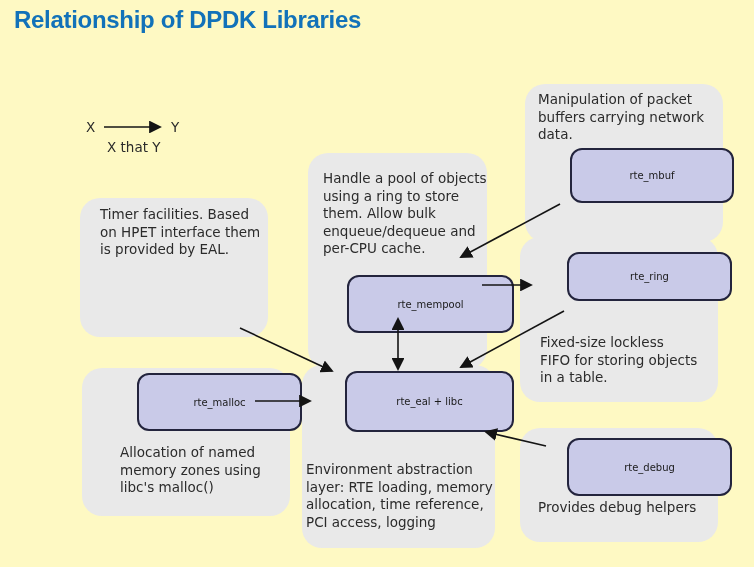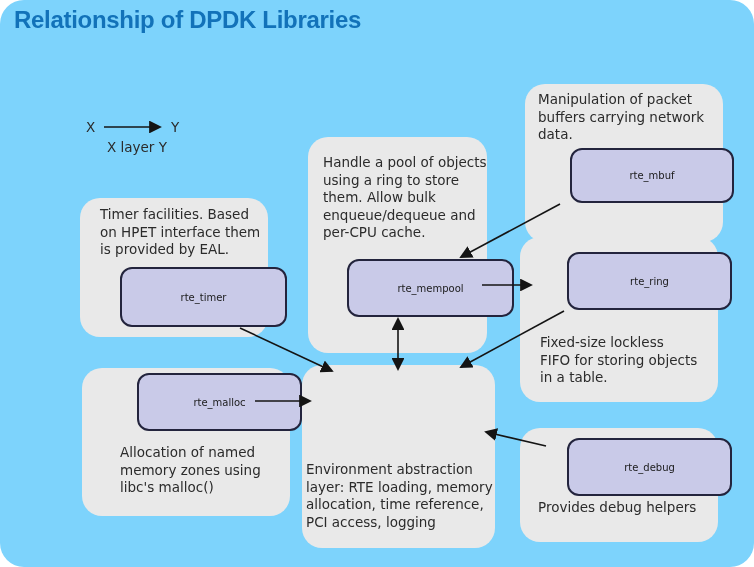--- a/index.html
+++ b/index.html
@@ -6,22 +6,22 @@
     --title-blue:#1272b9;
     --node-fill:#c9cae8;
     --node-border:#23243d;
     --group-bg:#e9e9e9;
     --arrow:#141414;
     --text:#2b2b2b;
   }
   *{box-sizing:border-box;margin:0;padding:0;}
   html,body{background:#fff;}
   #stage{
-    position:relative;width:754px;height:567px;background:#7dd3fc;
-    font-family:"DejaVu Sans","Liberation Sans",sans-serif;overflow:hidden;border-radius:24px;
+    position:relative;width:754px;height:567px;background:#fef9c3;
+    font-family:"DejaVu Sans","Liberation Sans",sans-serif;overflow:hidden;
   }
   .page-title{
     position:absolute;left:14px;top:6px;
     font-family:"Liberation Sans",sans-serif;
     font-size:24px;font-weight:bold;color:var(--title-blue);
     letter-spacing:-0.3px;
   }
   .group{
     position:absolute;background:var(--group-bg);border-radius:20px;
   }
@@ -36,33 +36,33 @@
     white-space:pre-line;
   }
   .legend-label{position:absolute;font-size:13.5px;color:var(--text);}
   #edges-svg{position:absolute;left:0;top:0;width:754px;height:567px;pointer-events:none;}
   #edges-svg line{stroke:var(--arrow);stroke-width:1.6;}
   #edges-svg marker path{fill:var(--arrow);}
 
   
   #g-timer  {left:80px; top:198px;width:188px;height:139px;}
   #g-malloc {left:82px; top:368px;width:208px;height:148px;}
-  #g-mempool{left:308px;top:137px;width:179px;height:216px;}
+  #g-mempool{left:308px;top:153px;width:179px;height:216px;}
   #g-eal    {left:302px;top:365px;width:193px;height:183px;}
   #g-mbuf   {left:525px;top:84px; width:198px;height:158px;}
   #g-ring   {left:520px;top:237px;width:198px;height:165px;}
   #g-debug  {left:520px;top:428px;width:198px;height:114px;}
 
   
   #n-timer  {left:8px; top:69px; width:167px;height:60px;}
   #n-malloc {left:23px;top:5px;  width:165px;height:58px;}
   #n-mempool{left:7px; top:122px;width:167px;height:58px;}
   #n-eal    {left:11px;top:6px;  width:169px;height:61px;}
   #n-mbuf   {left:13px;top:64px; width:164px;height:55px;}
-  #n-ring   {left:15px;top:15px; width:165px;height:58px;}
+  #n-ring   {left:15px;top:15px; width:165px;height:49px;}
   #n-debug  {left:15px;top:10px; width:165px;height:58px;}
 
   
   #d-timer  {left:20px;top:8px;  width:162px;}
   #d-malloc {left:38px;top:76px; width:160px;}
   #d-mempool{left:15px;top:17px; width:164px;}
   #d-eal    {left:4px; top:80px; width:188px;margin-top:16px;}
   #d-mbuf   {left:13px;top:7px;  width:178px;}
   #d-ring   {left:20px;top:97px; width:172px;}
   #d-debug  {left:18px;top:71px; width:180px;}
@@ -74,46 +74,46 @@
 </style>
 </head>
 <body>
 
 <div id="stage">
 
   <h1 class="page-title">Relationship of DPDK Libraries</h1>
 
   <span class="legend-label" id="legend-x">X</span>
   <span class="legend-label" id="legend-y">Y</span>
-  <span class="legend-label" id="legend-caption">X layer Y</span>
+  <span class="legend-label" id="legend-caption">X that Y</span>
 
   <div class="group" id="g-timer">
     <div class="desc" id="d-timer">Timer facilities. Based
 on HPET interface them
 is provided by EAL.</div>
-    <div class="node" id="n-timer">rte_timer</div>
   </div>
 
   <div class="group" id="g-malloc">
     <div class="node" id="n-malloc">rte_malloc</div>
     <div class="desc" id="d-malloc">Allocation of named
 memory zones using
 libc's malloc()</div>
   </div>
 
   <div class="group" id="g-mempool">
     <div class="desc" id="d-mempool">Handle a pool of objects
 using a ring to store
 them. Allow bulk
 enqueue/dequeue and
 per-CPU cache.</div>
     <div class="node" id="n-mempool">rte_mempool</div>
   </div>
 
   <div class="group" id="g-eal">
+    <div class="node" id="n-eal">rte_eal + libc</div>
     <div class="desc" id="d-eal">Environment abstraction
 layer: RTE loading, memory
 allocation, time reference,
 PCI access, logging</div>
   </div>
 
   <div class="group" id="g-mbuf">
     <div class="desc" id="d-mbuf">Manipulation of packet
 buffers carrying network
 data.</div>

